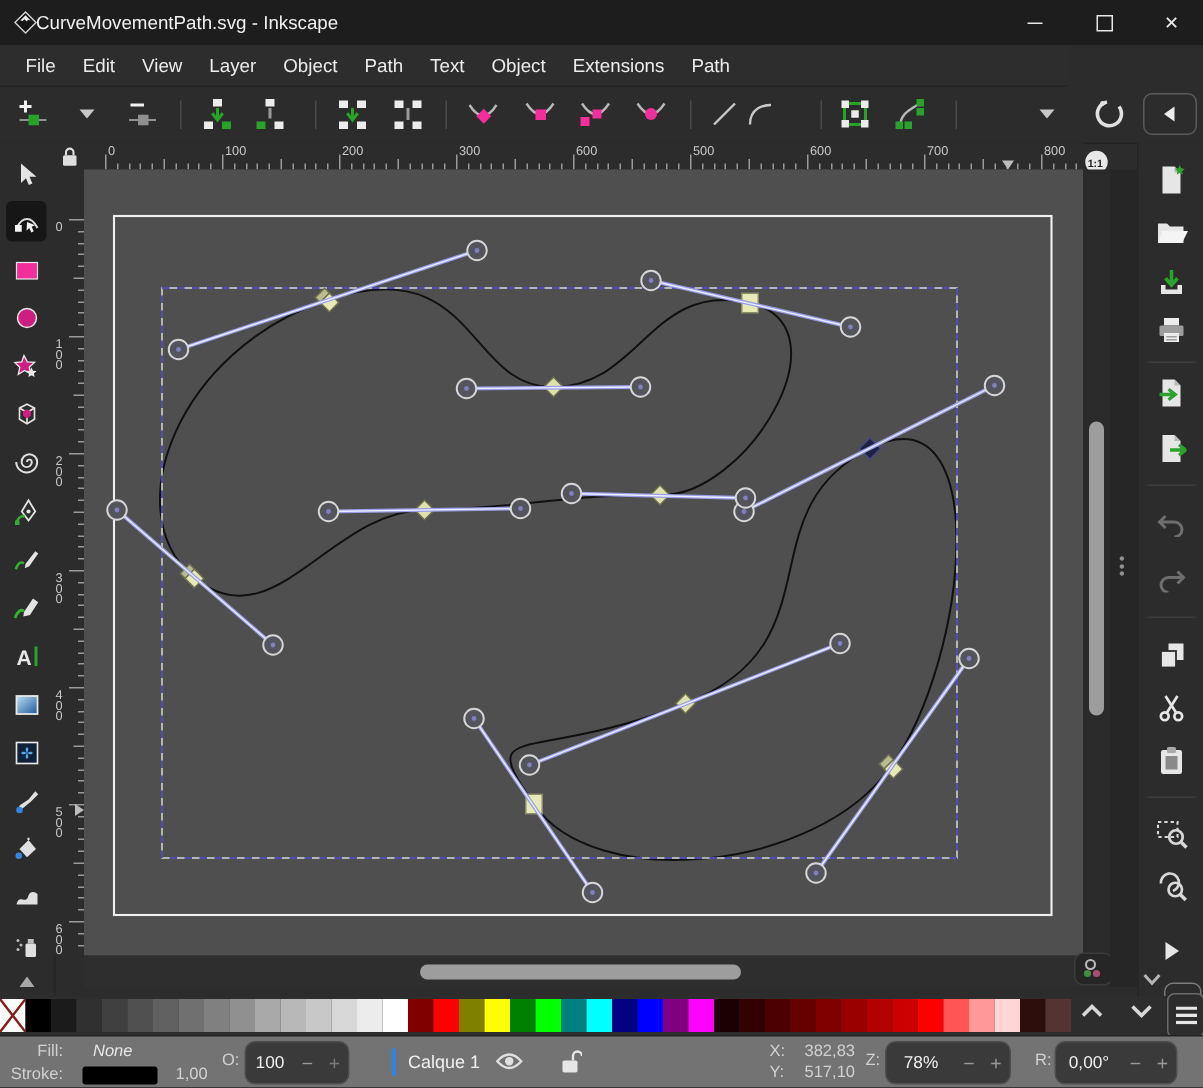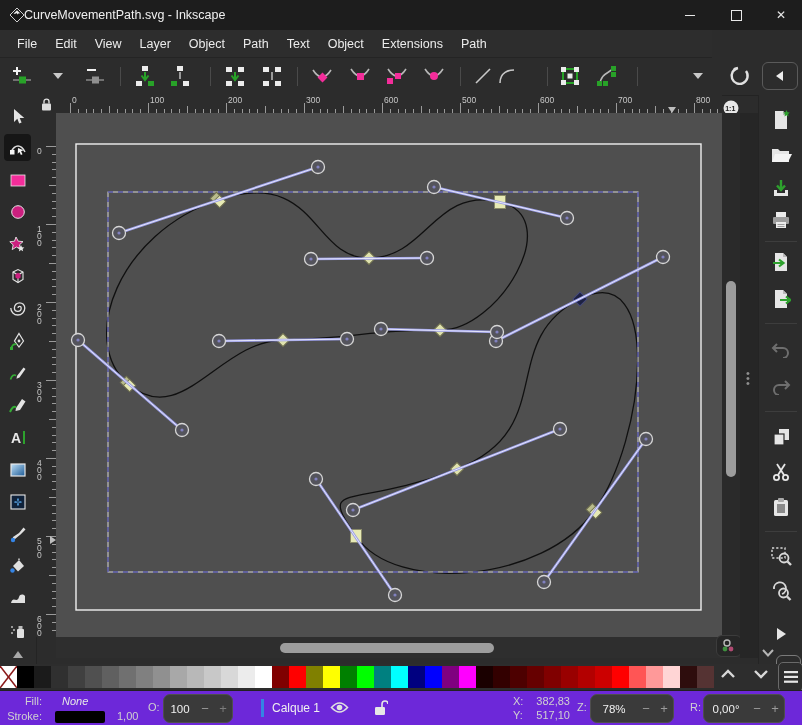--- a/index.html
+++ b/index.html
@@ -40,21 +40,21 @@
   #cmdbar{left:758px;top:95px;width:44px;height:569px;background:#2c2c2c;border-left:1px solid #242424;}
   .cmd{position:absolute;left:10px;width:24px;height:24px;display:flex;align-items:center;justify-content:center;}
   .cmdsep{position:absolute;left:6px;width:32px;height:1px;background:#3d3d3d;}
   #colormgmt{left:716px;top:635px;width:26px;height:22px;background:#262626;border:1px solid #3c3c3c;border-radius:6px;box-sizing:border-box;}
   
   #palette{left:0;top:664px;width:802px;height:26px;background:#2d2d2d;}
   .swatch{position:absolute;top:2px;width:17px;height:22px;}
   .palbtn{position:absolute;top:4px;color:#d8d8d8;font-size:12px;}
   #palmenu{position:absolute;left:778px;top:-2px;width:23px;height:28px;border:1px solid #6a6a6a;border-radius:5px;display:flex;align-items:center;justify-content:center;}
   
-  #statusbar{left:0;top:690px;width:802px;height:35px;background:#6d28d9;border-top:1px solid #222;font-size:11px;color:#dcdcdc;}
+  #statusbar{left:0;top:690px;width:802px;height:35px;background:#737373;border-top:1px solid #222;font-size:11px;color:#dcdcdc;}
   .slabel{position:absolute;color:#d0d0d0;}
   .spin{position:absolute;background:#3a3a3a;border:1px solid #4e4e4e;border-radius:7px;box-sizing:border-box;display:flex;align-items:center;}
   .spin .val{flex:1;text-align:center;font-size:11.5px;color:#f0f0f0;}
   .spin .bump{width:18px;text-align:center;color:#9a9a9a;font-size:13px;}
   .msg{line-height:13px;font-size:10.5px;color:#e2e2e2;}
   svg{display:block;}
 </style>
 </head>
 <body>
 

